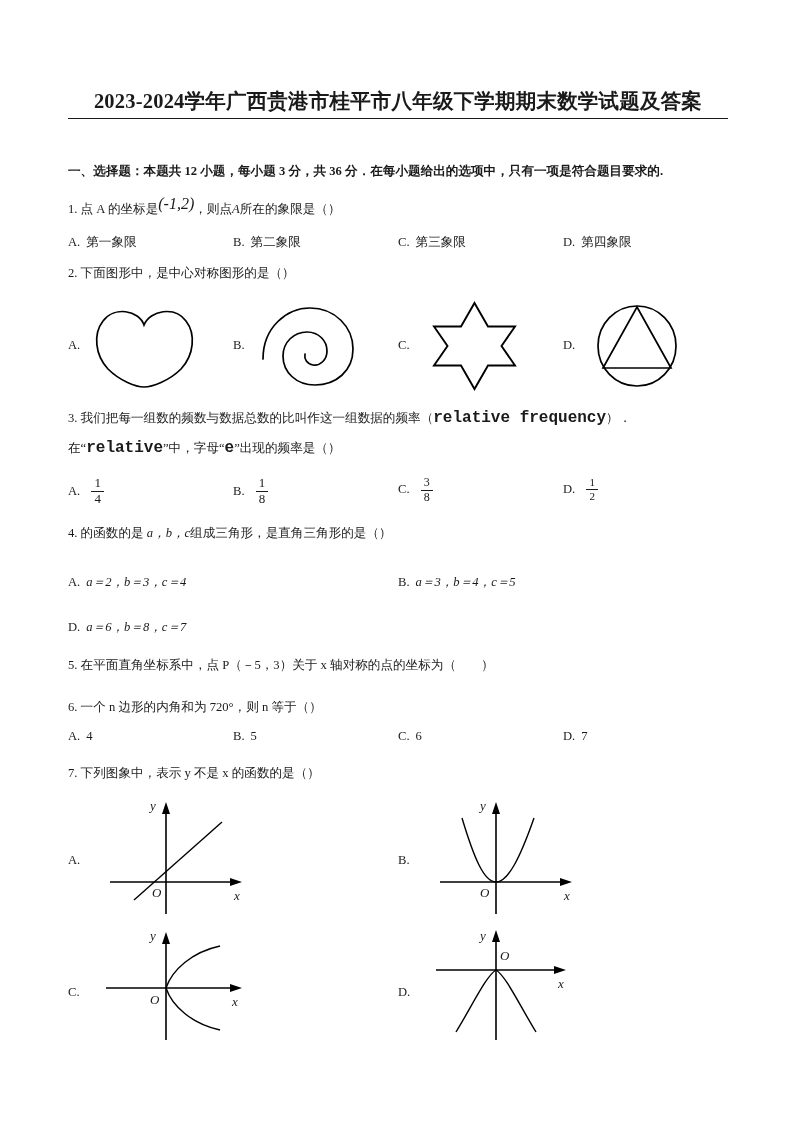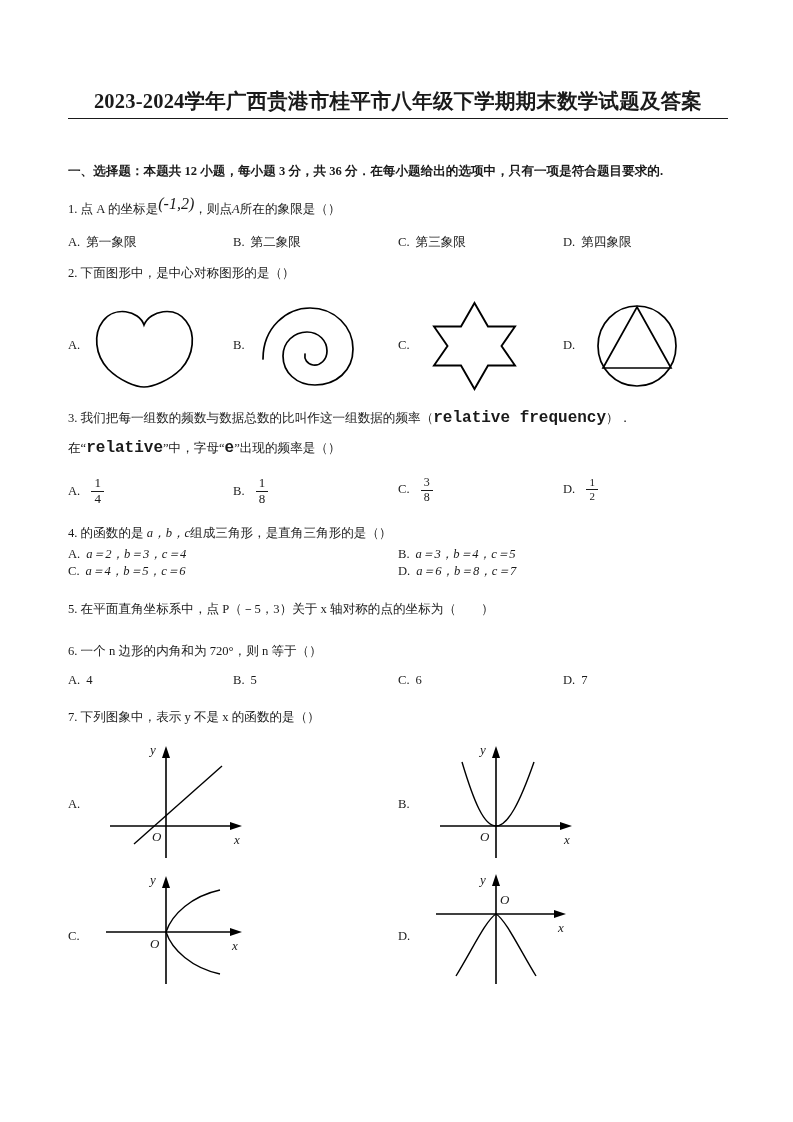--- a/index.html
+++ b/index.html
@@ -86,21 +86,21 @@
     padding-right: 14px;
   }
   .opts2 {
     display: flex;
     flex-wrap: wrap;
     font-size: 12.6px;
   }
   .opts2 > div {
     flex: 0 0 50%;
     box-sizing: border-box;
-    margin-top: 0;
+    margin-top: 28px;
   }
   .olab { margin-right: 6px; }
 
   
   .frac {
     display: inline-block;
     vertical-align: -0.62em;
     text-align: center;
     line-height: 1.12;
     margin: 0 2px;
@@ -264,21 +264,20 @@
     <div class="qrow" style="margin-top:16px;">
       <span class="qstem">
         <span>4.</span>
         <span>的函数的是</span>
         <span class="ital">a，b，c</span><span>组成三角形，是直角三角形的是（）</span>
       </span>
     </div>
     <div class="opts2">
       <div><span class="olab">A.</span><span class="ital">a＝2，b＝3，c＝4</span></div>
       <div><span class="olab">B.</span><span class="ital">a＝3，b＝4，c＝5</span></div>
-      <div><span class="olab">C.</span><span class="ital">a＝4，b＝5，c＝6</span></div>
       <div><span class="olab">D.</span><span class="ital">a＝6，b＝8，c＝7</span></div>
     </div>
 
     <div class="qrow" style="margin-top:18px;">
       <span class="qstem">
         <span>5.</span>
         <span>在平面直角坐标系中，点 P（－5，3）关于 x 轴对称的点的坐标为（　　）</span>
       </span>
     </div>
 

